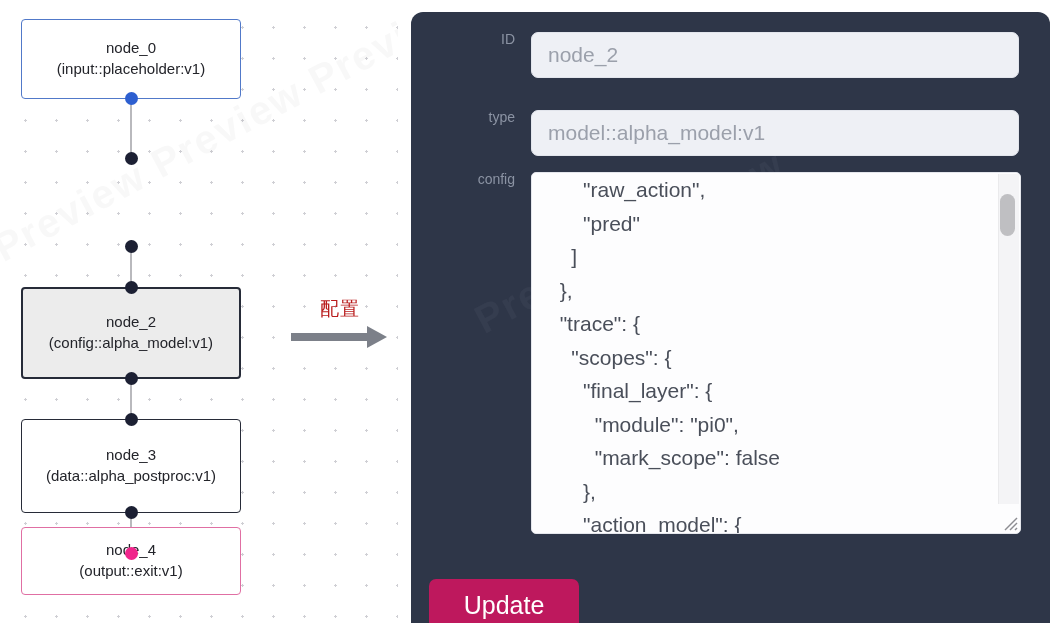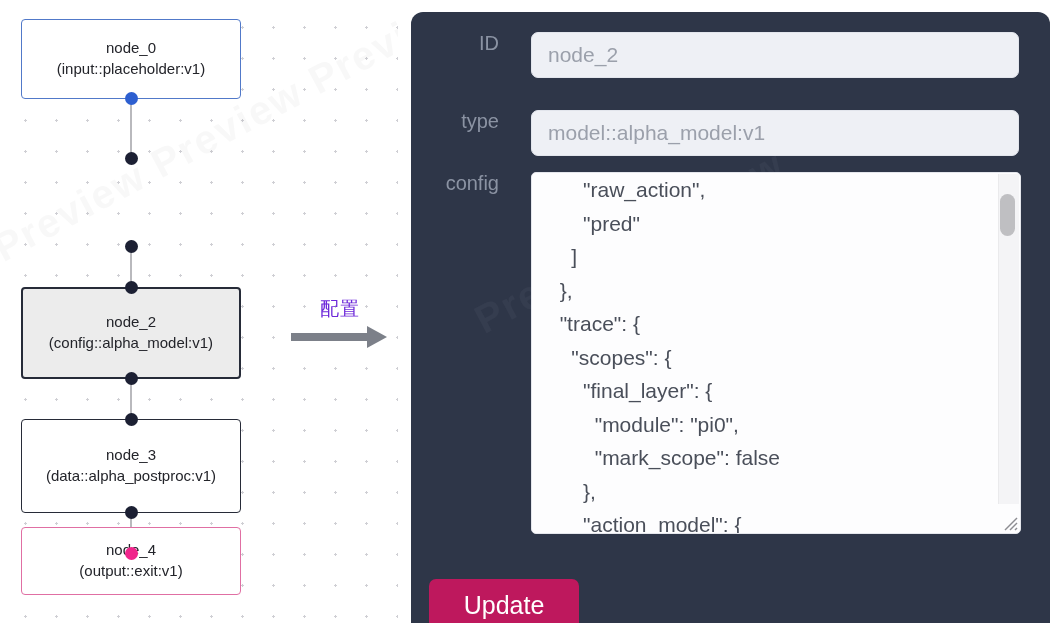--- a/index.html
+++ b/index.html
@@ -99,21 +99,21 @@
   
   #transition-group {
     position: absolute;
     left: 287px;
     top: 296px;
     width: 106px;
     text-align: center;
   }
   #transition-label {
     font-size: 19px;
-    color: #6d28d9;
+    color: #b91c1c;
     letter-spacing: 1px;
     margin-bottom: 6px;
     font-family: "DejaVu Sans", "Liberation Sans", sans-serif;
   }
   #transition-arrow { position: relative; height: 18px; }
   #transition-arrow .shaft {
     position: absolute;
     left: 4px; top: 5px;
     width: 78px; height: 8px;
     background: #7c8089;
@@ -140,24 +140,24 @@
     overflow: hidden;
   }
   .form-row {
     position: absolute;
     display: flex;
     align-items: flex-start;
   }
   .form-label {
     width: 108px;
     text-align: right;
-    padding-right: 32px;
+    padding-right: 16px;
     box-sizing: border-box;
     color: #8b93a3;
-    font-size: 20px;
+    font-size: 14px;
     font-weight: 400;
     line-height: 1.1;
   }
   .field {
     box-sizing: border-box;
     background: #eef0f5;
     border: 1px solid #e2e5ec;
     border-radius: 7px;
     color: #9ba0ab;
     font-size: 21px;

